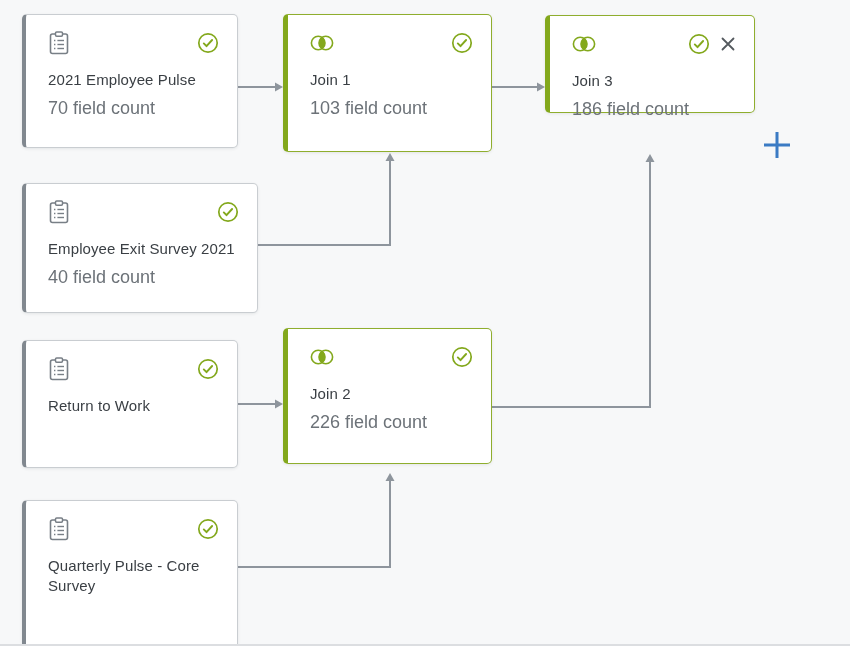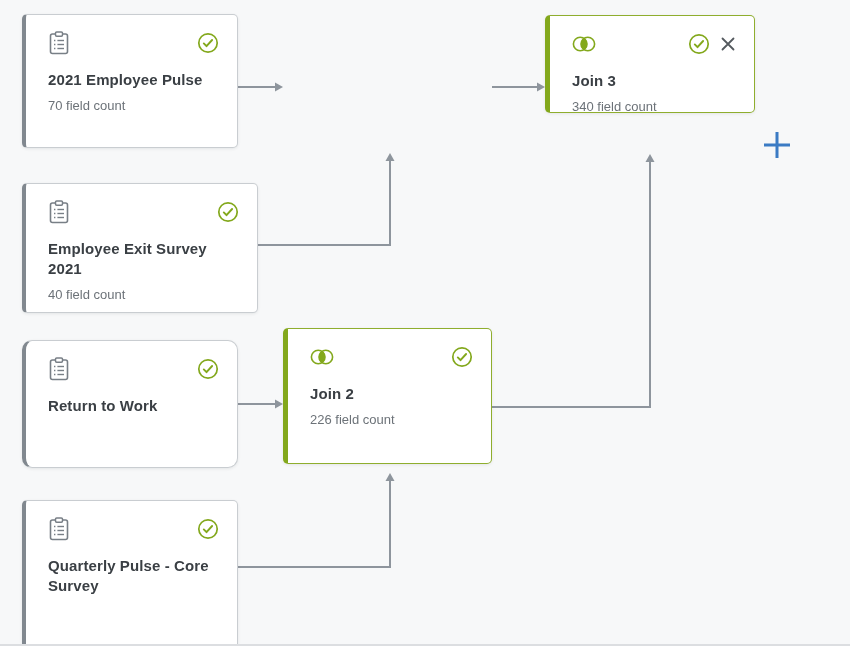--- a/index.html
+++ b/index.html
@@ -30,23 +30,23 @@
   .node.join{
     border:1px solid #8fae2e;
     border-left:5px solid var(--green);
   }
   .node-head{
     display:flex;align-items:center;justify-content:space-between;height:24px;
   }
   .head-right{display:flex;align-items:center;gap:10px;}
   .node-title{
     margin-top:15px;font-size:15px;line-height:20px;color:var(--title);
-    font-weight:700;letter-spacing:.1px;
-  }
-  .node-sub{margin-top:8px;font-size:13px;color:var(--sub);}
+    font-weight:400;letter-spacing:.1px;
+  }
+  .node-sub{margin-top:8px;font-size:18px;color:var(--sub);}
   .icon{display:inline-flex;align-items:center;justify-content:center;}
   .add-btn{
     position:absolute;left:760px;top:128px;width:34px;height:34px;
     background:transparent;border:none;cursor:pointer;
     display:flex;align-items:center;justify-content:center;
   }
 </style>
 </head>
 <body>
 
@@ -118,21 +118,21 @@
         <svg width="22" height="22" viewBox="0 0 22 22">
           <circle cx="11" cy="11" r="9.2" fill="none" stroke="#83a81c" stroke-width="1.7"></circle>
           <path d="M6.8,11.4 l2.7,2.8 l5.6,-6.2" fill="none" stroke="#83a81c" stroke-width="1.9" stroke-linecap="round" stroke-linejoin="round"></path>
         </svg>
       </span>
     </div>
     <div class="node-title">Employee Exit Survey 2021</div>
     <div class="node-sub">40 field count</div>
   </div>
 
-  <div class="node" style="left:22px;top:340px;width:216px;height:128px;border-radius:10px;">
+  <div class="node" style="left:22px;top:340px;width:216px;height:128px;">
     <div class="node-head">
       <span class="icon">
         <svg width="22" height="24" viewBox="0 0 22 24">
           <rect x="2.5" y="3" width="17" height="19.5" rx="2" fill="none" stroke="#787f86" stroke-width="1.6"></rect>
           <rect x="7.5" y="0.9" width="7" height="4.4" rx="1.2" fill="#ffffff" stroke="#787f86" stroke-width="1.5"></rect>
           <g stroke="#787f86" stroke-width="1.4">
             <line x1="6" y1="9.5" x2="7.4" y2="9.5"></line>
               <line x1="9.4" y1="9.5" x2="16" y2="9.5"></line>
             <line x1="6" y1="13.5" x2="7.4" y2="13.5"></line>
               <line x1="9.4" y1="13.5" x2="16" y2="13.5"></line>
@@ -170,20 +170,39 @@
       <span class="icon">
         <svg width="22" height="22" viewBox="0 0 22 22">
           <circle cx="11" cy="11" r="9.2" fill="none" stroke="#83a81c" stroke-width="1.7"></circle>
           <path d="M6.8,11.4 l2.7,2.8 l5.6,-6.2" fill="none" stroke="#83a81c" stroke-width="1.9" stroke-linecap="round" stroke-linejoin="round"></path>
         </svg>
       </span>
     </div>
     <div class="node-title">Quarterly Pulse - Core Survey</div>
   </div>
 
+  <div class="node join" style="left:283px;top:14px;width:209px;height:138px;">
+    <div class="node-head">
+      <span class="icon">
+        <svg width="24" height="18" viewBox="0 0 24 18">
+          <circle cx="8.2" cy="9" r="6.8" fill="none" stroke="#83a81c" stroke-width="1.6"></circle>
+          <circle cx="15.8" cy="9" r="6.8" fill="none" stroke="#83a81c" stroke-width="1.6"></circle>
+          <path d="M12,3.36 A6.8,6.8 0 0 1 12,14.64 A6.8,6.8 0 0 1 12,3.36 Z" fill="#83a81c"></path>
+        </svg>
+      </span>
+      <span class="icon">
+        <svg width="22" height="22" viewBox="0 0 22 22">
+          <circle cx="11" cy="11" r="9.2" fill="none" stroke="#83a81c" stroke-width="1.7"></circle>
+          <path d="M6.8,11.4 l2.7,2.8 l5.6,-6.2" fill="none" stroke="#83a81c" stroke-width="1.9" stroke-linecap="round" stroke-linejoin="round"></path>
+        </svg>
+      </span>
+    </div>
+    <div class="node-title">Join 1</div>
+    <div class="node-sub">103 field count</div>
+  </div>
 
   <div class="node join" style="left:283px;top:328px;width:209px;height:136px;">
     <div class="node-head">
       <span class="icon">
         <svg width="24" height="18" viewBox="0 0 24 18">
           <circle cx="8.2" cy="9" r="6.8" fill="none" stroke="#83a81c" stroke-width="1.6"></circle>
           <circle cx="15.8" cy="9" r="6.8" fill="none" stroke="#83a81c" stroke-width="1.6"></circle>
           <path d="M12,3.36 A6.8,6.8 0 0 1 12,14.64 A6.8,6.8 0 0 1 12,3.36 Z" fill="#83a81c"></path>
         </svg>
       </span>
@@ -215,21 +234,21 @@
           </svg>
         </span>
         <span class="icon" style="cursor:pointer;">
           <svg width="16" height="16" viewBox="0 0 16 16">
             <path d="M2.5,2.5 L13.5,13.5 M13.5,2.5 L2.5,13.5" stroke="#54595e" stroke-width="1.8" stroke-linecap="round"></path>
           </svg>
         </span>
       </span>
     </div>
     <div class="node-title">Join 3</div>
-    <div class="node-sub">340 field count</div>
+    <div class="node-sub">186 field count</div>
   </div>
 
   <button class="add-btn">
     <span class="icon">
       <svg width="30" height="30" viewBox="0 0 30 30">
         <path d="M2,15 H28 M15,2 V28" stroke="#3b7bc4" stroke-width="3"></path>
       </svg>
     </span>
   </button>
 

